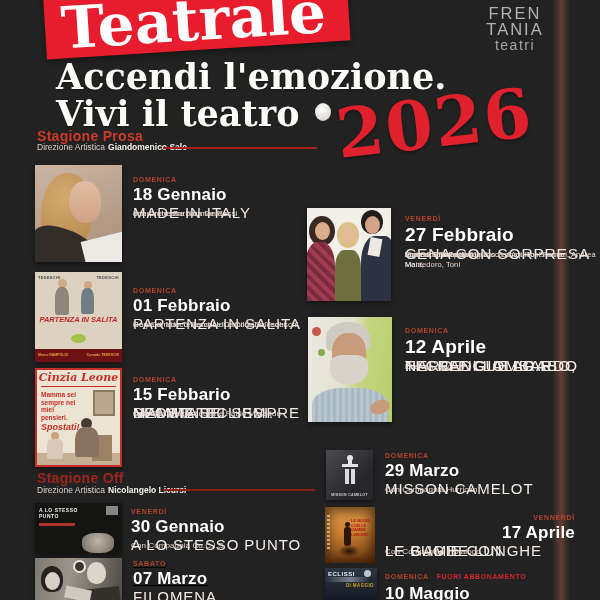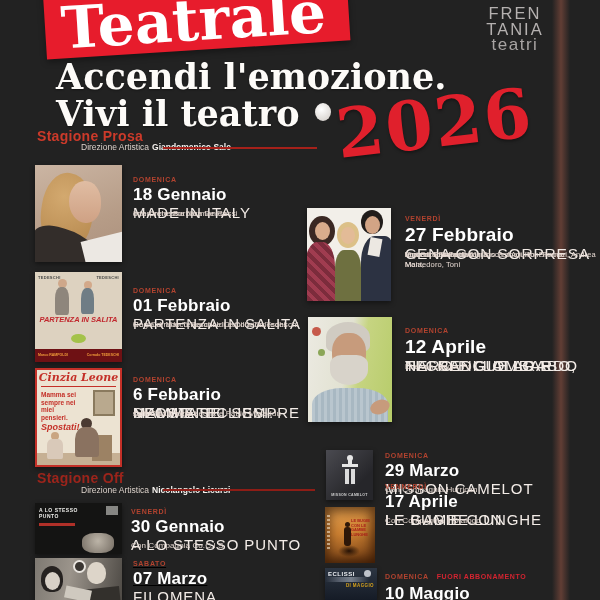--- a/index.html
+++ b/index.html
@@ -16,26 +16,26 @@
         rgba(0,0,0,.17) 37px, rgba(0,0,0,0) 50px),
       linear-gradient(90deg,#2b0e0b 0%,#4f1f1a 5%,#61291f 13%,#5c2a22 30%,#66澳2e26 48%,#5e2820 48%,#643028 62%,#6e352b 76%,#7e3d31 87%,#8e4a3b 93%,#40130f 100%);
   }
   .stage *{position:absolute;box-sizing:border-box;}
   
   .title-box{left:44px;top:-38px;width:304px;height:88px;background:#e71c2c;transform:rotate(-3.6deg);box-shadow:0 3px 6px rgba(0,0,0,.35);}
   .title-box .t{position:static;display:block;padding:26px 0 0 16px;font:bold 58px/64px "DejaVu Serif",serif;color:#ffffff;letter-spacing:0px;}
   .tagline{left:56px;color:#fdfbf8;font:bold 35px/38px "DejaVu Serif",serif;text-shadow:0 1px 2px rgba(0,0,0,.4);}
   .year{left:336px;top:88px;color:#e0202c;font:bold 68px/70px "DejaVu Serif",serif;letter-spacing:2px;transform:rotate(-6.5deg);text-shadow:0 2px 3px rgba(0,0,0,.35);}
   .logo{left:480px;top:5px;width:70px;text-align:center;color:#b5b1b0;font:400 16.5px/16px "Liberation Sans",sans-serif;letter-spacing:2px;}
-  .logo .l3{position:static;display:block;font-size:17px;color:#a8a4a3;letter-spacing:1.5px;}
+  .logo .l3{position:static;display:block;font-size:14px;color:#a8a4a3;letter-spacing:1.5px;}
   .logo span{position:static;display:block;}
   .white-dot{left:315px;top:103px;width:16px;height:18px;border-radius:50%;background:radial-gradient(circle at 40% 35%,#ffffff,#cfc9c4);}
   
   .sec-name{font:bold 14px/15px "Liberation Sans",sans-serif;letter-spacing:.3px;}
-  .dirline{font:400 8.5px/10px "Liberation Sans",sans-serif;color:#dcd2cb;white-space:nowrap;margin-left:44px;}
+  .dirline{font:400 8.5px/10px "Liberation Sans",sans-serif;color:#dcd2cb;white-space:nowrap;}
   .dirline b{font-weight:bold;color:#f6f2ee;margin-left:3px;}
   .divider{height:2px;background:#a6211a;}
   
   .ev .day{position:static;display:block;font:bold 7px/8px "Liberation Sans",sans-serif;letter-spacing:.7px;color:#b2432f;}
   .ev .date{position:static;display:block;margin-top:2px;font:bold 17px/18px "Liberation Sans",sans-serif;letter-spacing:.2px;color:#ffffff;}
   .ev .title{position:static;display:block;margin-top:1px;font:400 15px/16px "Liberation Sans",sans-serif;letter-spacing:.9px;color:#f3ece7;}
   .ev .details{position:static;display:block;margin-top:5px;font:400 8px/10px "Liberation Sans",sans-serif;letter-spacing:.1px;color:#e6d9d2;}
   .ev.lg .date{font-size:19px;line-height:20px;}
   .ev.lg .title{font-size:15.5px;line-height:16.5px;letter-spacing:.8px;}
   .ev.lg .details{font-size:7.5px;line-height:9.5px;}
@@ -122,21 +122,21 @@
     <div style="right:5px;top:20px;width:22px;height:26px;background:#b9a98e;border:2px solid #8a7a5e;"></div>
     <div style="left:0;bottom:0;width:100%;height:12px;background:#c6b094;"></div>
     <div style="right:8px;bottom:4px;width:20px;height:26px;background:#9c8264;"></div>
     <div style="left:44px;top:48px;width:11px;height:11px;border-radius:50%;background:#4a3a32;"></div>
     <div style="left:38px;top:57px;width:24px;height:30px;background:#8a7260;border-radius:40% 40% 10% 10%;"></div>
     <div style="left:14px;top:62px;width:8px;height:8px;border-radius:50%;background:#c9a581;"></div>
     <div style="left:10px;top:69px;width:16px;height:20px;background:#d9c9b9;border-radius:30% 30% 10% 10%;"></div>
   </div>
   <div class="ev" style="left:133px;top:376px;width:185px;">
     <div class="day">DOMENICA</div>
-    <div class="date">6 Febbario</div>
+    <div class="date">15 Febbario</div>
     <div class="title">
         <div>MAMMA SEI SEMPRE</div>
         <div>NEI MIEI ECLISSI.</div>
         <div>SPOSTATI!</div>
       </div>
     <div class="details">
         <div>scritto da Cinzia Leone e Fabio Mureddu</div>
         <div>Con Cinzia Leone</div>
       </div>
   </div>
@@ -247,21 +247,21 @@
       </div>
   </div>
 
   <div class="poster" style="left:325px;top:507px;width:50px;height:56px;background:linear-gradient(170deg,#e6a452 0%,#cd8132 45%,#6e3a12 100%);box-shadow:inset 0 0 12px 4px rgba(40,16,2,.7);">
     <div style="left:2px;top:8px;width:3px;height:36px;background:repeating-linear-gradient(180deg,#f0e0c8 0 2px,rgba(0,0,0,0) 2px 4px);opacity:.6;"></div>
     <div style="right:2px;top:12px;width:22px;color:#a81e18;font:bold 4px/4.5px 'Liberation Sans',sans-serif;">LE BUGIE CON LE GAMBE LUNGHE</div>
     <div style="left:20px;top:15px;width:5px;height:5px;border-radius:50%;background:#2e1708;"></div>
     <div style="left:19px;top:20px;width:7px;height:19px;background:#2e1708;border-radius:3px;"></div>
     <div style="left:13px;top:38px;width:22px;height:12px;background:radial-gradient(#241105,rgba(0,0,0,0) 70%);"></div>
   </div>
-  <div class="ev" style="left:385px;top:483px;width:190px;">
+  <div class="ev" style="left:385px;top:514px;width:190px;text-align:right;">
     <div class="day">VENNERDÌ</div>
     <div class="date">17 Aprile</div>
     <div class="title">
         <div>LE BUGIE CON</div>
         <div>LE GAMBE LUNGHE</div>
       </div>
     <div class="details">
         <div>Con Compagnia Il Dialogo</div>
       </div>
   </div>

